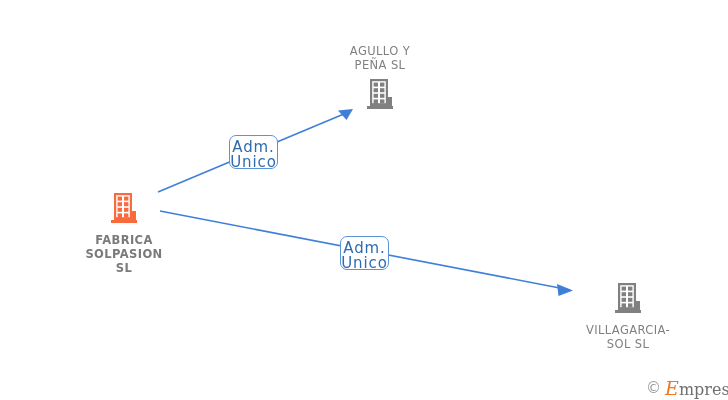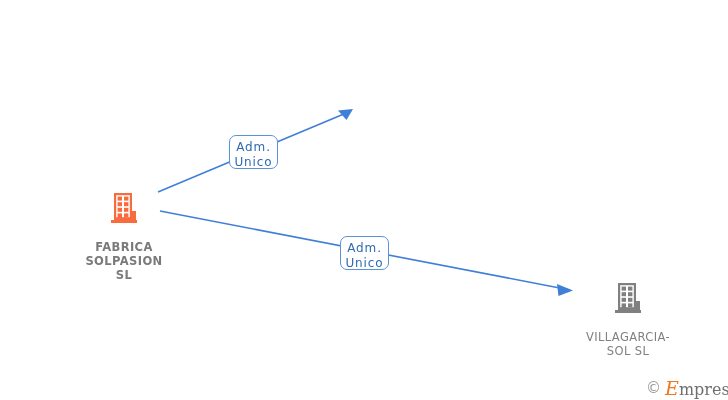--- a/index.html
+++ b/index.html
@@ -29,39 +29,39 @@
     position: absolute;
     text-align: center;
     width: 160px;
   }
   .node-icon {
     display: block;
     margin: 0 auto;
   }
   .node-label {
     display: block;
-    margin-top: 16px;
+    margin-top: 9px;
     font-size: 11.5px;
     line-height: 14px;
     letter-spacing: 0.4px;
     color: #808080;
     white-space: pre-line;
   }
   .node-label.is-root {
     font-weight: bold;
     color: #7a7a7a;
   }
   .edge-label {
     position: absolute;
     box-sizing: border-box;
     background: #ffffff;
     border: 1.4px solid #5b94d6;
     border-radius: 7px;
     color: #2f6bb0;
-    font-size: 12px;
+    font-size: 15px;
     line-height: 15px;
     letter-spacing: 0.9px;
     text-align: center;
     padding: 4px 0 4px 0;
     white-space: pre-line;
   }
   #watermark {
     position: absolute;
     display: flex;
     align-items: center;
@@ -115,20 +115,38 @@
       <rect x="8.6" y="21.4" width="4.4" height="5.6" fill="#f96a3c"></rect>
       <rect x="15" y="21.4" width="4.4" height="4" fill="#f96a3c"></rect>
       <rect x="23" y="19" width="4" height="9" fill="#f96a3c"></rect>
       <rect x="2" y="28" width="26" height="3" fill="#f96a3c"></rect>
     </svg>
     <span class="node-label is-root">FABRICA
 SOLPASION
 SL</span>
   </div>
 
+  <div class="node" style="left:300px; top:44px;">
+    <span class="node-label" style="margin-top:0; margin-bottom:6px;">AGULLO Y
+PEÑA SL</span>
+    <svg class="node-icon" width="30" height="32" viewBox="0 0 30 32" xmlns="http://www.w3.org/2000/svg">
+      <rect x="5" y="1" width="18" height="27" fill="#808080"></rect>
+      <rect x="7.2" y="3.2" width="13.6" height="22" fill="#ffffff"></rect>
+      <rect x="8.6" y="4.6" width="4.4" height="4" fill="#808080"></rect>
+      <rect x="15" y="4.6" width="4.4" height="4" fill="#808080"></rect>
+      <rect x="8.6" y="10.2" width="4.4" height="4" fill="#808080"></rect>
+      <rect x="15" y="10.2" width="4.4" height="4" fill="#808080"></rect>
+      <rect x="8.6" y="15.8" width="4.4" height="4" fill="#808080"></rect>
+      <rect x="15" y="15.8" width="4.4" height="4" fill="#808080"></rect>
+      <rect x="8.6" y="21.4" width="4.4" height="5.6" fill="#808080"></rect>
+      <rect x="15" y="21.4" width="4.4" height="4" fill="#808080"></rect>
+      <rect x="23" y="19" width="4" height="9" fill="#808080"></rect>
+      <rect x="2" y="28" width="26" height="3" fill="#808080"></rect>
+    </svg>
+  </div>
 
   <div class="node" style="left:548px; top:282px;">
     <svg class="node-icon" width="30" height="32" viewBox="0 0 30 32" xmlns="http://www.w3.org/2000/svg">
       <rect x="5" y="1" width="18" height="27" fill="#808080"></rect>
       <rect x="7.2" y="3.2" width="13.6" height="22" fill="#ffffff"></rect>
       <rect x="8.6" y="4.6" width="4.4" height="4" fill="#808080"></rect>
       <rect x="15" y="4.6" width="4.4" height="4" fill="#808080"></rect>
       <rect x="8.6" y="10.2" width="4.4" height="4" fill="#808080"></rect>
       <rect x="15" y="10.2" width="4.4" height="4" fill="#808080"></rect>
       <rect x="8.6" y="15.8" width="4.4" height="4" fill="#808080"></rect>

